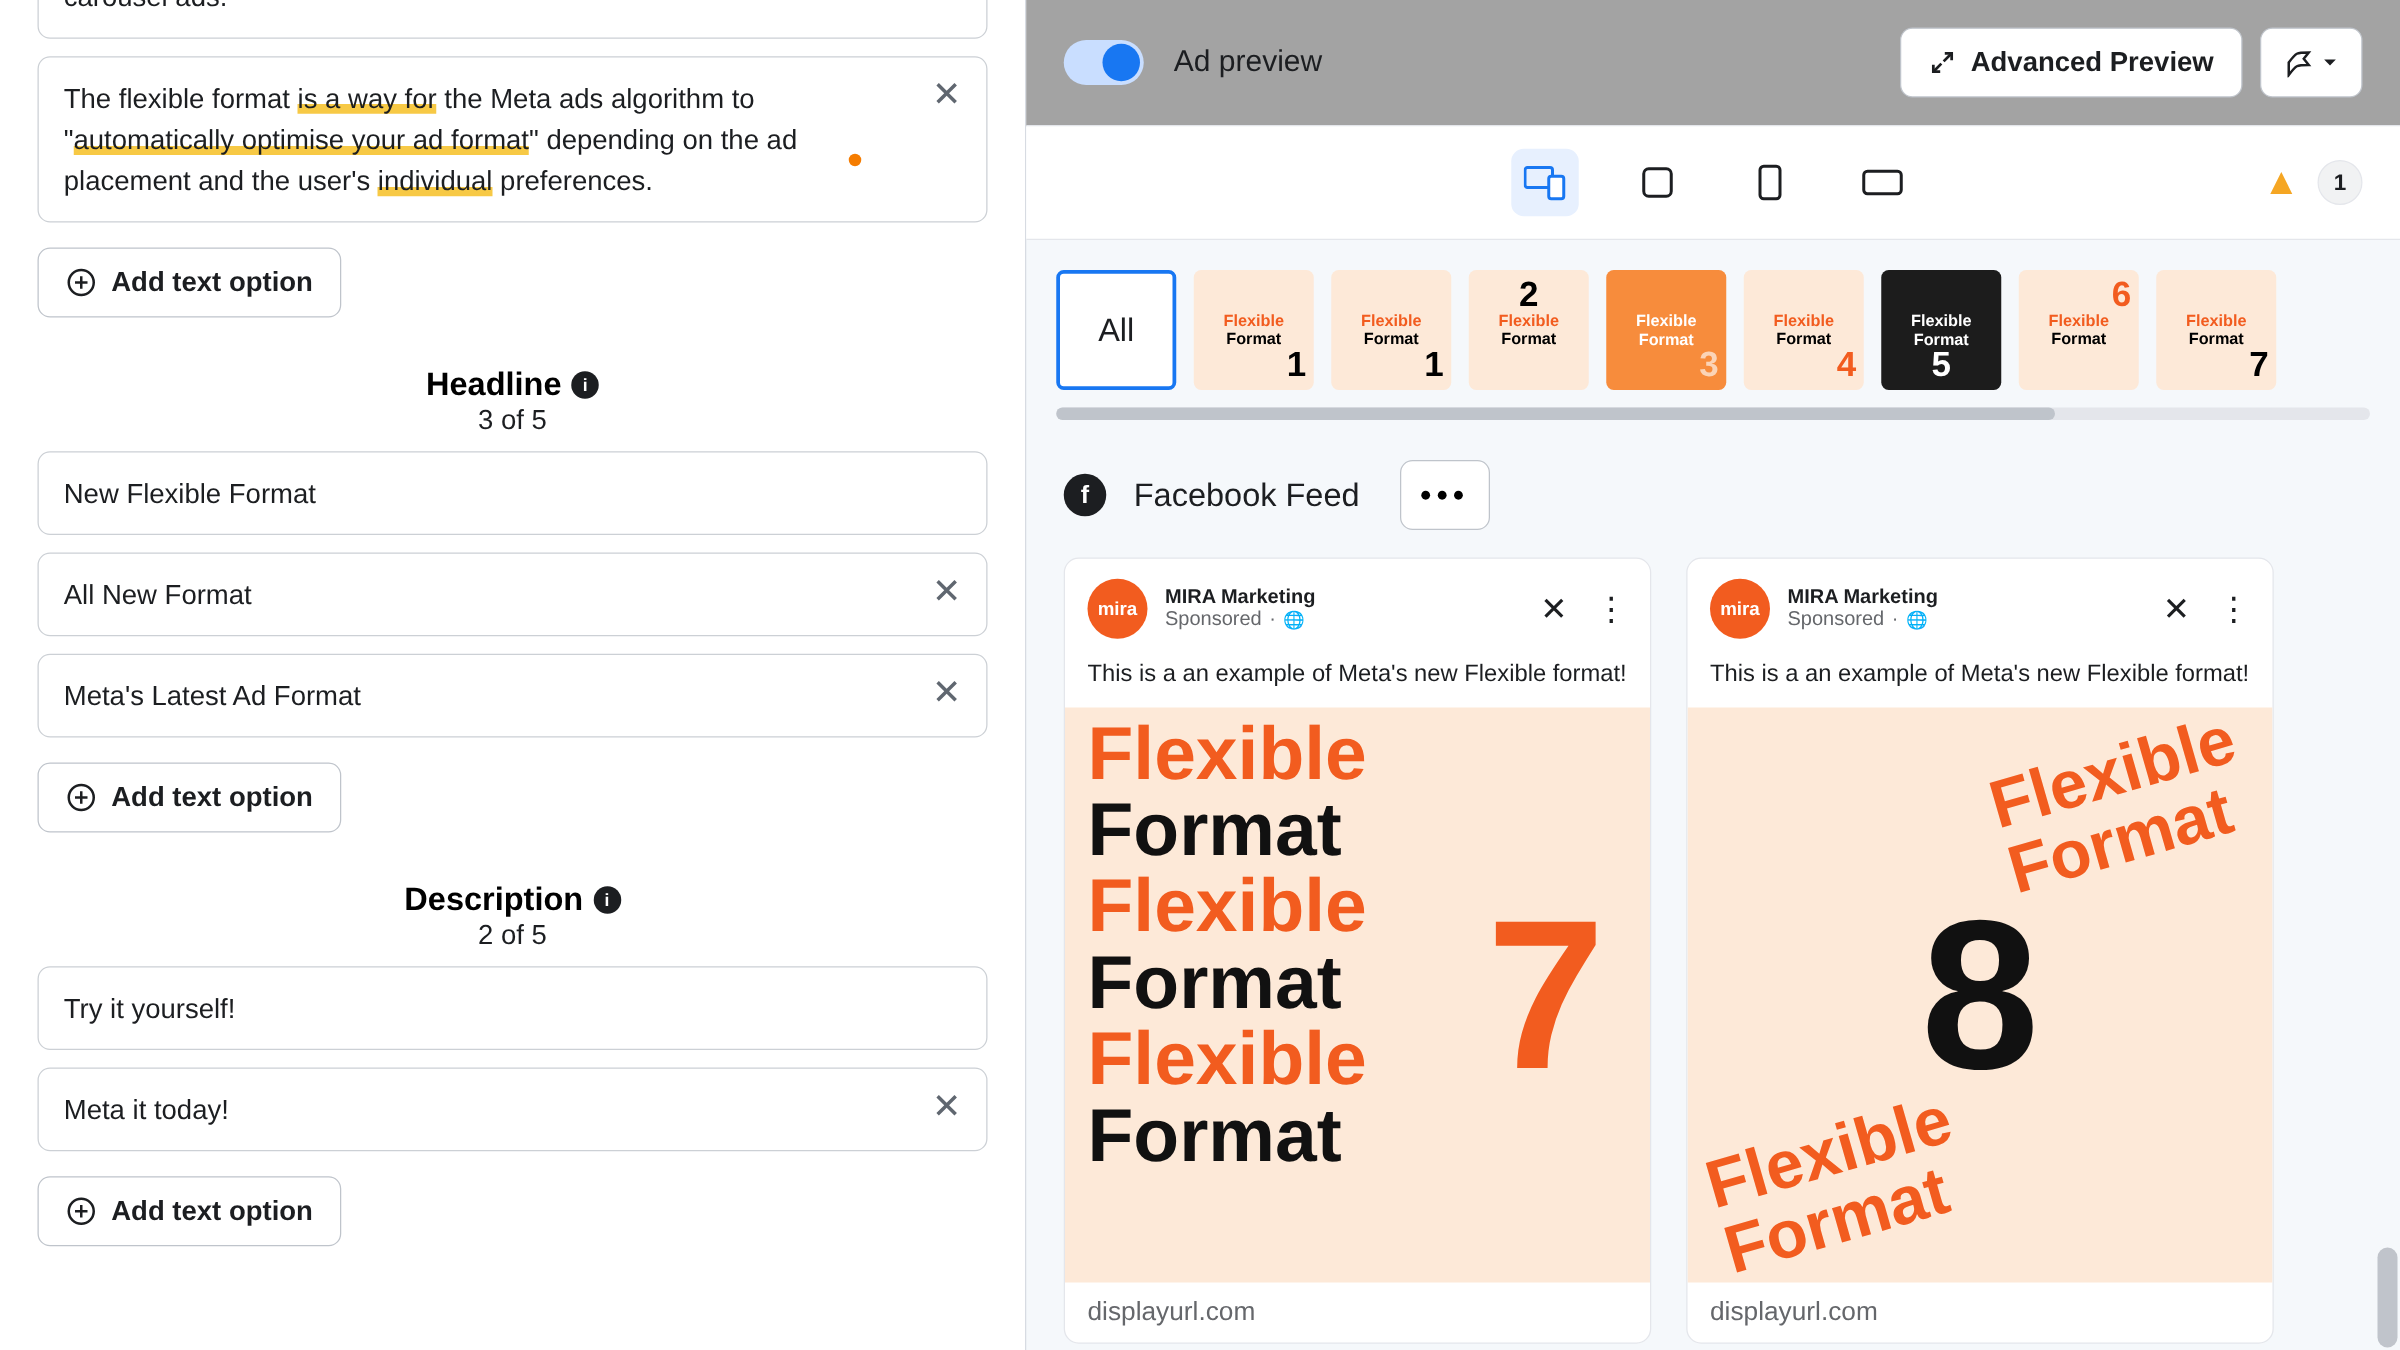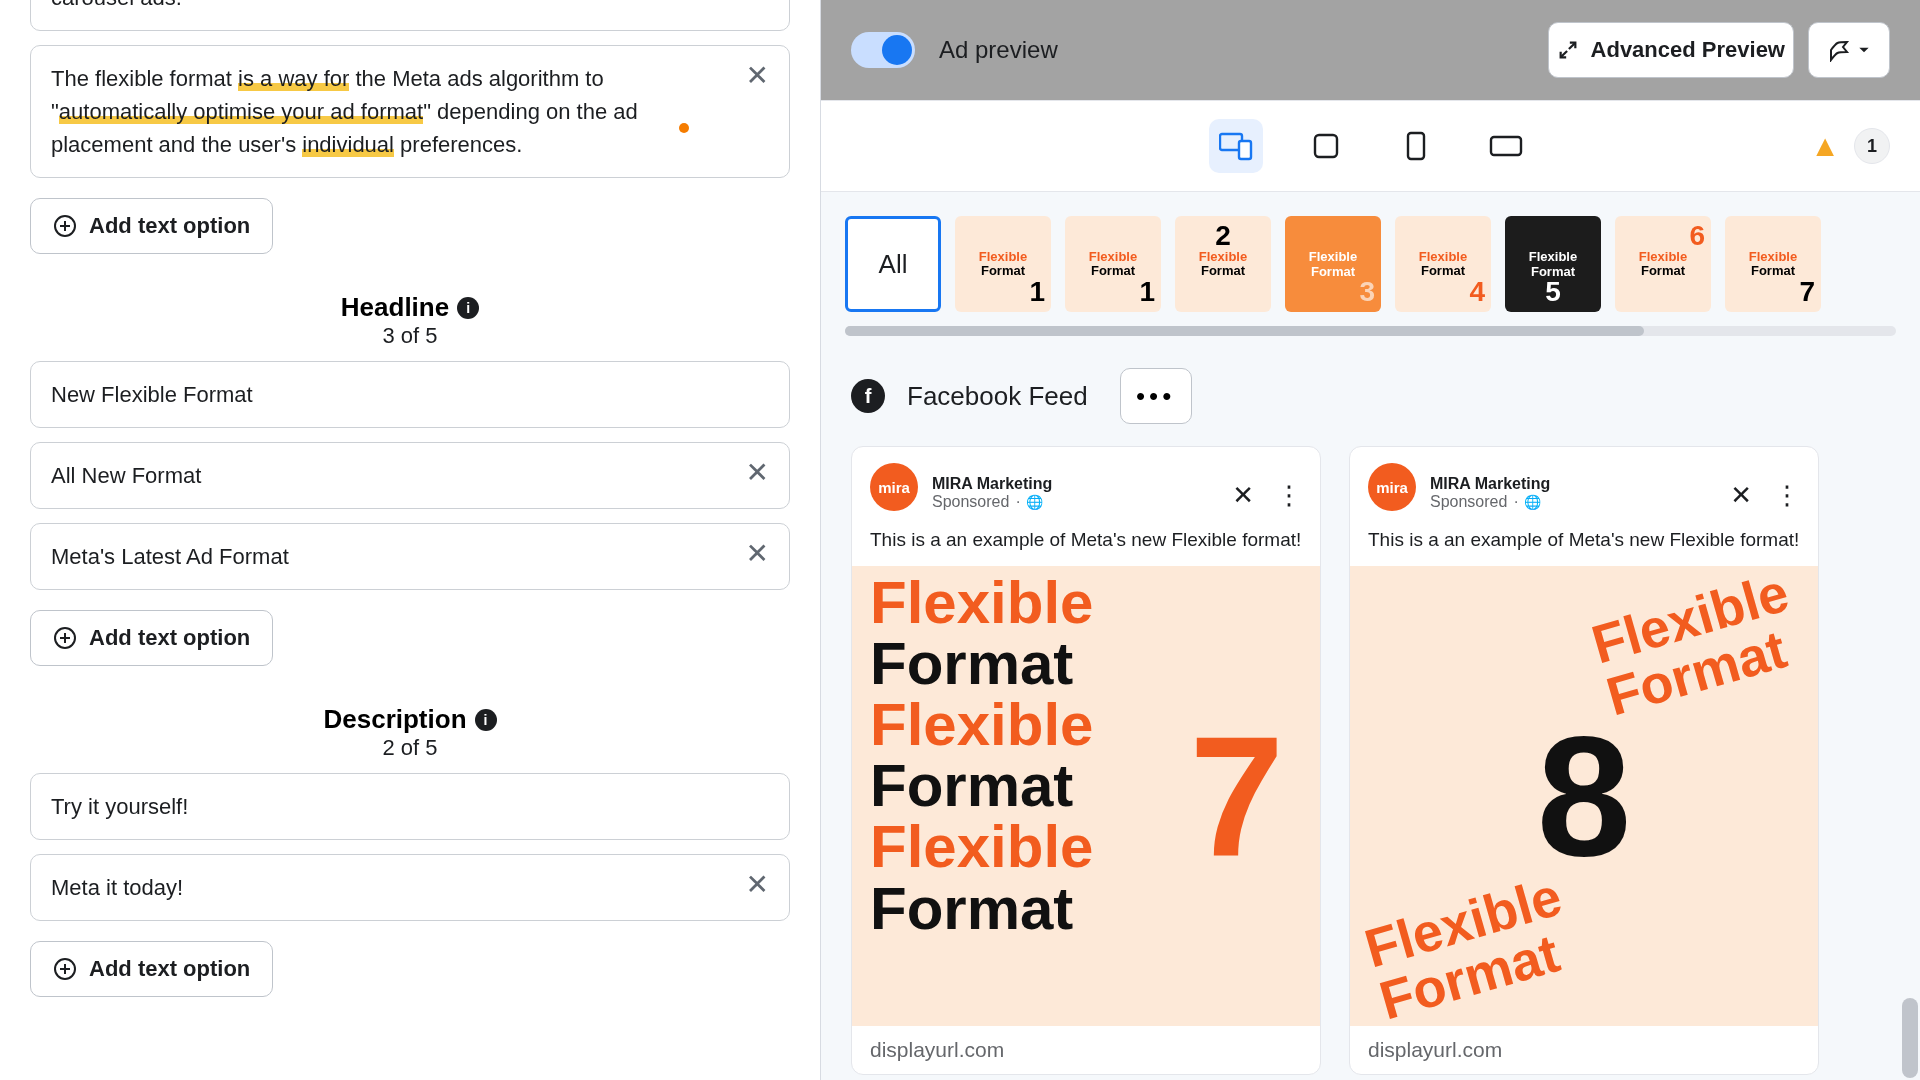--- a/index.html
+++ b/index.html
@@ -87,21 +87,21 @@
   .toggle{
     width:64px;height:36px;border-radius:18px;background:#c9deff;position:relative;
   }
   .toggle .knob{
     position:absolute;width:30px;height:30px;border-radius:50%;background:#1877f2;top:3px;right:3px;
   }
   .ph-title{font-size:24px;color:#1c1e21;}
   .ph-right{display:flex;gap:14px;}
   .btn-outline{
     border:1px solid #bfc4cb;border-radius:10px;background:#fff;
-    display:inline-flex;align-items:center;gap:12px;padding:14px 8px;
+    display:inline-flex;align-items:center;gap:12px;padding:14px 22px;
     font-size:22px;color:#1c1e21;cursor:pointer;font-weight:600;
   }
   .icon-btn{
     border:1px solid #bfc4cb;border-radius:10px;background:#fff;
     display:inline-flex;align-items:center;gap:6px;padding:14px 18px;cursor:pointer;
   }
 
   
   .view-tabs{
     position:relative;
@@ -144,21 +144,21 @@
   .dots-btn{
     width:72px;height:56px;border:1px solid #bfc4cb;border-radius:10px;background:#fff;
     display:flex;align-items:center;justify-content:center;font-size:26px;letter-spacing:4px;cursor:pointer;margin-left:10px;
   }
 
   
   .cards{display:flex;gap:28px;padding:0 30px;}
   .card{
     width:470px;background:#fff;border-radius:12px;overflow:hidden;border:1px solid #e4e6eb;
   }
-  .card-head{display:flex;align-items:flex-end;padding:16px 18px;gap:14px;}
+  .card-head{display:flex;align-items:center;padding:16px 18px;gap:14px;}
   .avatar{width:48px;height:48px;border-radius:50%;background:#f25c1f;color:#fff;display:flex;align-items:center;justify-content:center;font-weight:700;font-size:15px;}
   .ch-text{flex:1;}
   .page-name{font-weight:700;font-size:16px;color:#1c1e21;}
   .sponsored{font-size:16px;color:#65676b;display:flex;align-items:center;gap:6px;}
   .globe{font-size:14px;color:#8a8d91;}
   .ch-actions{display:flex;gap:22px;font-size:26px;color:#1c1e21;cursor:pointer;}
   .card-copy{padding:0 18px 12px 18px;font-size:19px;color:#1c1e21;line-height:1.4;}
   .creative{
     height:460px;background:#fde9d8;position:relative;overflow:hidden;
   }

